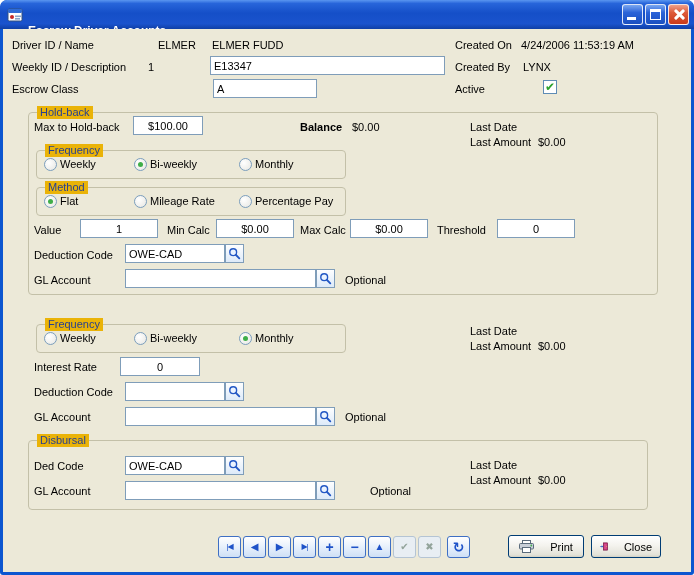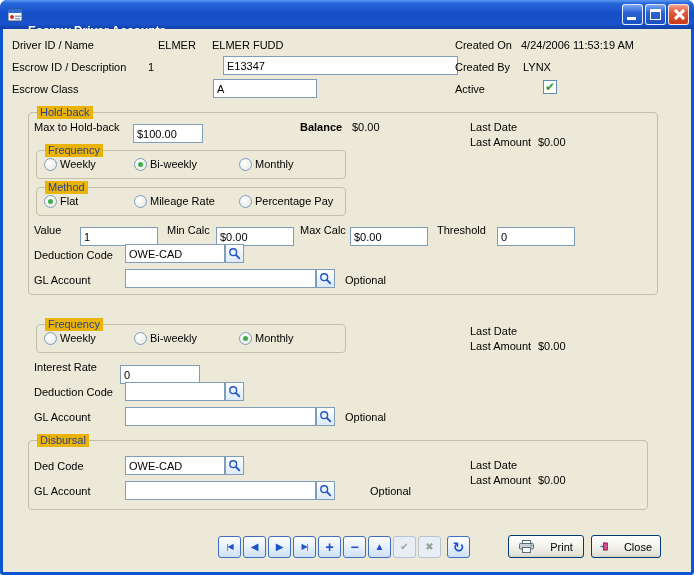--- a/index.html
+++ b/index.html
@@ -30,21 +30,21 @@
   }
   .close-glyph::before { transform: rotate(45deg); }
   .close-glyph::after { transform: rotate(-45deg); }
   .client { position: absolute; left: 3px; top: 29px; width: 688px; height: 543px; background: #ECE9D8; }
   .lbl { position: absolute; white-space: nowrap; line-height: 13px; }
   .bold { font-weight: bold; }
   .txt {
     position: absolute; height: 19px; border: 1px solid #7F9DB9; background: #fff;
     font: inherit; padding: 0 3px; outline: none;
   }
-  .txt.num { text-align: left; margin-top: 8px; }
+  .txt.num { text-align: center; }
   .grp { position: absolute; border: 1px solid #C3C0A8; border-radius: 4px; }
   .glegend { position: absolute; top: -7px; left: 8px; background: #eab308; padding: 0 3px; color: #28418F; line-height: 13px; white-space: nowrap; }
   .radio {
     position: absolute; width: 13px; height: 13px; border-radius: 50%;
     background: radial-gradient(circle at 35% 35%, #ffffff, #E6E6E1); border: 1px solid #7B9EBD; cursor: pointer;
   }
   .radio.checked::after {
     content: ""; position: absolute; left: 3px; top: 3px; width: 5px; height: 5px; border-radius: 50%; background: #3FAE49;
   }
   .checkbox {
@@ -100,23 +100,23 @@
   </div>
 
   <div class="client"></div>
 
   <span class="lbl" style="left:12px;top:39px">Driver ID / Name</span>
   <span class="lbl" style="left:158px;top:39px">ELMER</span>
   <span class="lbl" style="left:212px;top:39px">ELMER FUDD</span>
   <span class="lbl" style="left:455px;top:39px">Created On</span>
   <span class="lbl" style="left:521px;top:39px">4/24/2006 11:53:19 AM</span>
 
-  <span class="lbl" style="left:12px;top:61px">Escrow ID / Description</span>
+  <span class="lbl" style="left:12px;top:61px">Weekly ID / Description</span>
   <span class="lbl" style="left:148px;top:61px">1</span>
-  <input class="txt" style="left: 210px; top: 56px; width: 235px; margin-left: 13px;" value="E13347">
+  <input class="txt" style="left: 210px; top: 56px; width: 235px;" value="E13347">
   <span class="lbl" style="left:455px;top:61px">Created By</span>
   <span class="lbl" style="left:523px;top:61px">LYNX</span>
 
   <span class="lbl" style="left:12px;top:83px">Escrow Class</span>
   <input class="txt" style="left: 213px; top: 79px; width: 104px;" value="A">
   <span class="lbl" style="left:455px;top:83px">Active</span>
   <span class="checkbox" style="left:543px;top:80px">
       <span>✔</span>
     </span>
 

